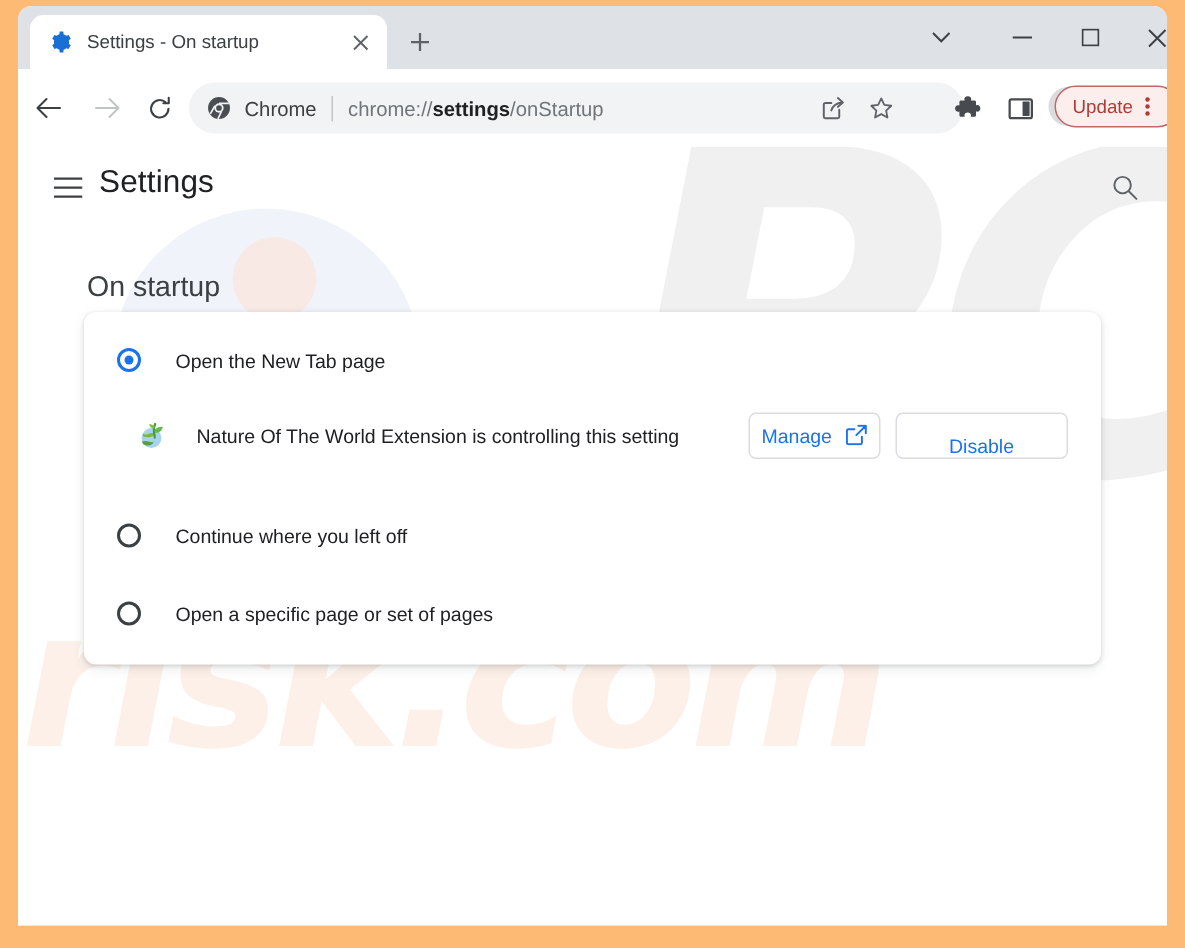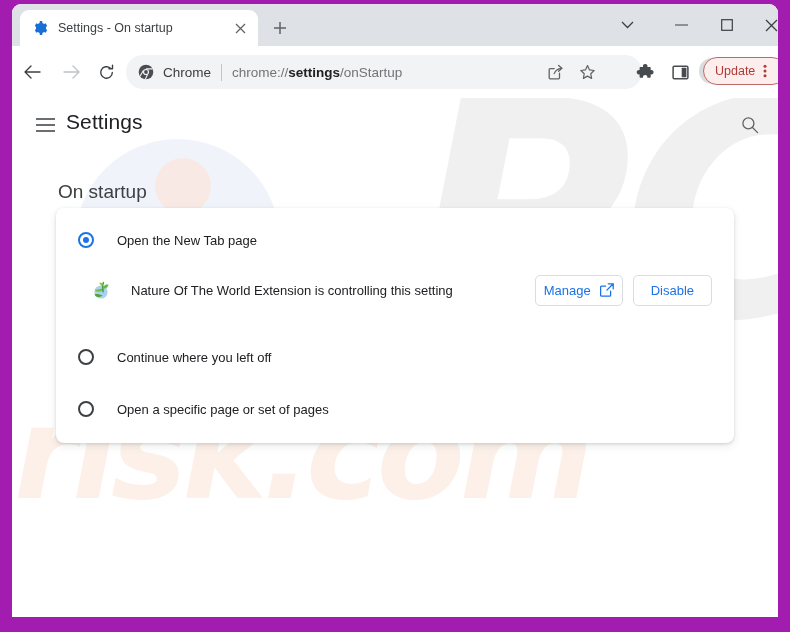--- a/index.html
+++ b/index.html
@@ -13,21 +13,21 @@
     overflow: hidden;
     font-family: "Liberation Sans", sans-serif;
     -webkit-font-smoothing: antialiased;
   }
 
   
   #window-frame {
     position: absolute;
     left: 0; top: 0;
     width: 790px; height: 632px;
-    background: #a21caf;
+    background: #fdba74;
     box-sizing: border-box;
   }
   #window-inner {
     position: absolute;
     left: 12px; top: 4px;
     width: 766px;
     height: 613px;
     background: #ffffff;
     border-radius: 9px 9px 0 0;
     overflow: hidden;
@@ -319,21 +319,21 @@
     align-items: center;
     justify-content: center;
     color: #1a73e8;
     font-size: 13px;
     font-family: "Liberation Sans", sans-serif;
     box-sizing: border-box;
     white-space: nowrap;
   }
   #manage-button { padding: 0 8px; }
   #manage-label { margin-right: 9px; }
-  #disable-button { padding: 0 17px; margin-left: 10px; }
+  #disable-button { padding: 0 35px; margin-left: 10px; align-items: flex-end; }
 </style>
 </head>
 <body>
 
 <div id="window-frame">
   <div id="window-inner">
 
     <div id="tab-strip">
 
       <div id="tab-active">

